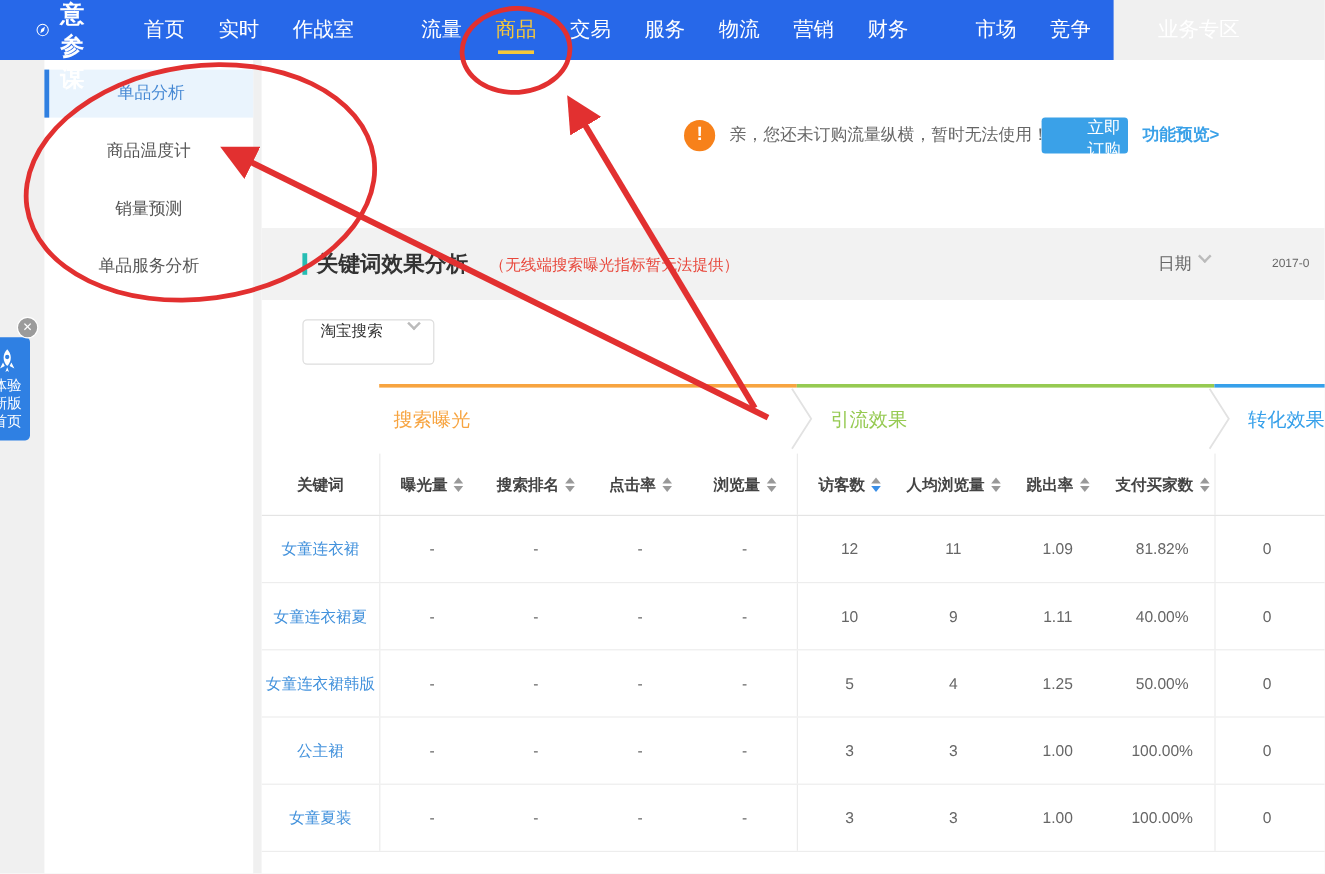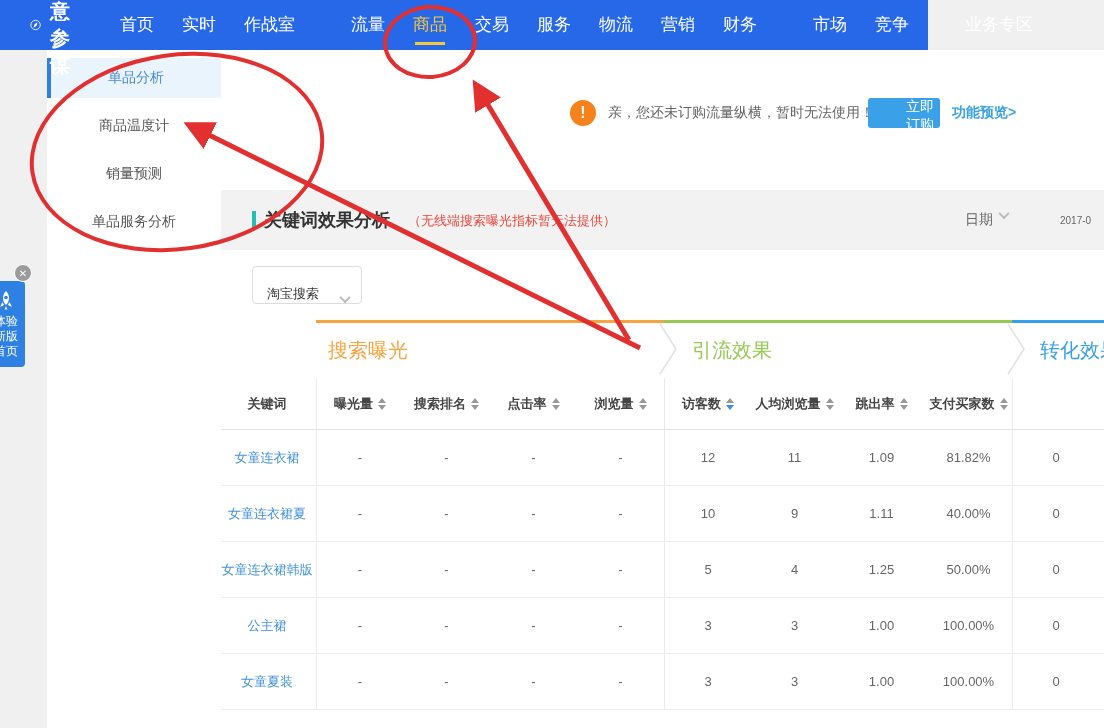--- a/index.html
+++ b/index.html
@@ -34,21 +34,21 @@
   }
   .nav-div{width:1px;height:18px;background:rgba(255,255,255,.35);margin-right:28px;}
   
   .ring{
     position:absolute;left:50%;top:50%;width:94px;height:74px;
     margin-left:-47px;margin-top:-20px;border:4px solid var(--annotation-red);
     border-radius:50%;transform:rotate(-4deg);pointer-events:none;z-index:60;
   }
   
   .sidebar{
-    position:absolute;left:47px;top:50px;width:174px;height:678px;
+    position:absolute;left:37px;top:50px;width:174px;height:678px;
     background:#fff;z-index:20;padding-top:8px;
   }
   .side-item{
     height:40px;display:flex;align-items:center;justify-content:center;
     font-size:14px;color:#555;cursor:pointer;margin-bottom:8px;position:relative;
   }
   .side-item.active{
     background:#eaf4fd;color:#4789d4;
     border-left:4px solid #2f7fe0;
   }
@@ -120,30 +120,30 @@
     transform:rotate(45deg) translate(-1px,-1px);margin-left:7px;
   }
   .date-value{
     position:absolute;left:842px;top:30px;transform:translateY(-50%);
     font-size:10px;color:#666;white-space:nowrap;
   }
   
   .filter{
     position:absolute;left:34px;top:216px;width:110px;height:38px;
     background:#fff;border:1px solid #ddd;border-radius:4px;cursor:pointer;
-    display:flex;align-items:flex-end;padding:0 12px 0 14px;font-size:13px;color:#333;
+    display:flex;align-items:flex-start;padding:0 12px 0 14px;font-size:13px;color:#333;
   }
   .filter .chev{margin-left:auto;}
   
   .table{position:absolute;left:0;top:270px;width:941px;}
   .group-row{
     display:grid;grid-template-columns:98px 348px 348px 147px;height:58px;
     position:relative;
   }
-  .group{display:flex;align-items:center;font-size:20px;}
+  .group{display:flex;align-items:center;font-size:16px;}
   .g1{border-top:3px solid var(--group-orange);color:var(--group-orange);padding-left:12px;}
   .g2{border-top:3px solid var(--group-green);color:var(--group-green);padding-left:28px;}
   .g3{border-top:3px solid var(--group-blue);color:var(--group-blue);padding-left:28px;}
   .gchev{position:absolute;top:0;}
   .gchev.c1{left:440px;}
   .gchev.c2{left:788px;}
   .thead,.tr{
     display:grid;grid-template-columns:98px repeat(9,87px) 60px;align-items:center;
   }
   .thead{height:52px;border-bottom:1px solid #e4e4e4;}

